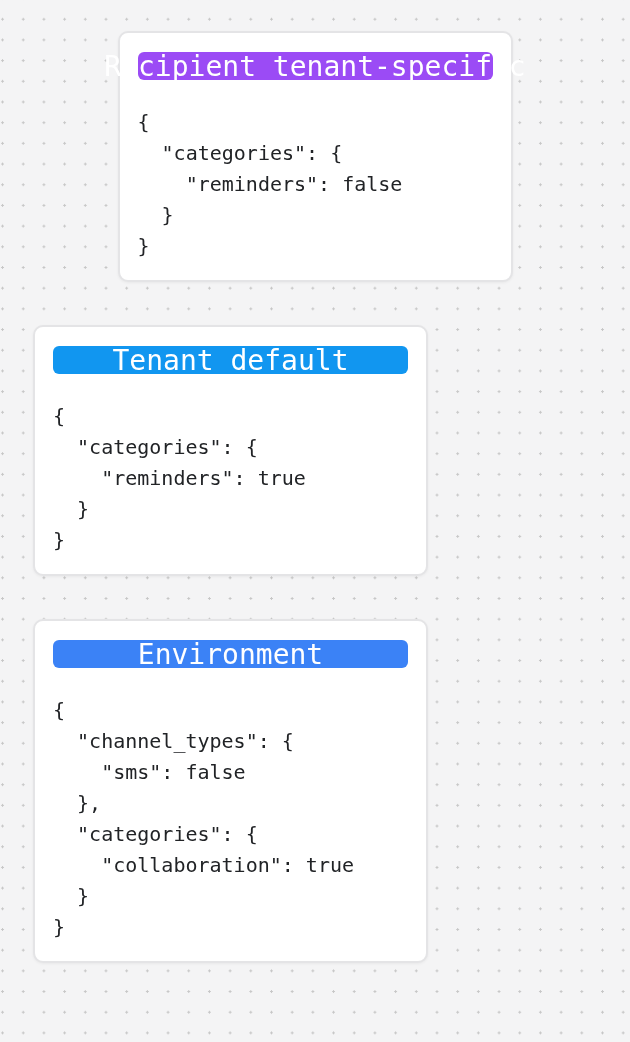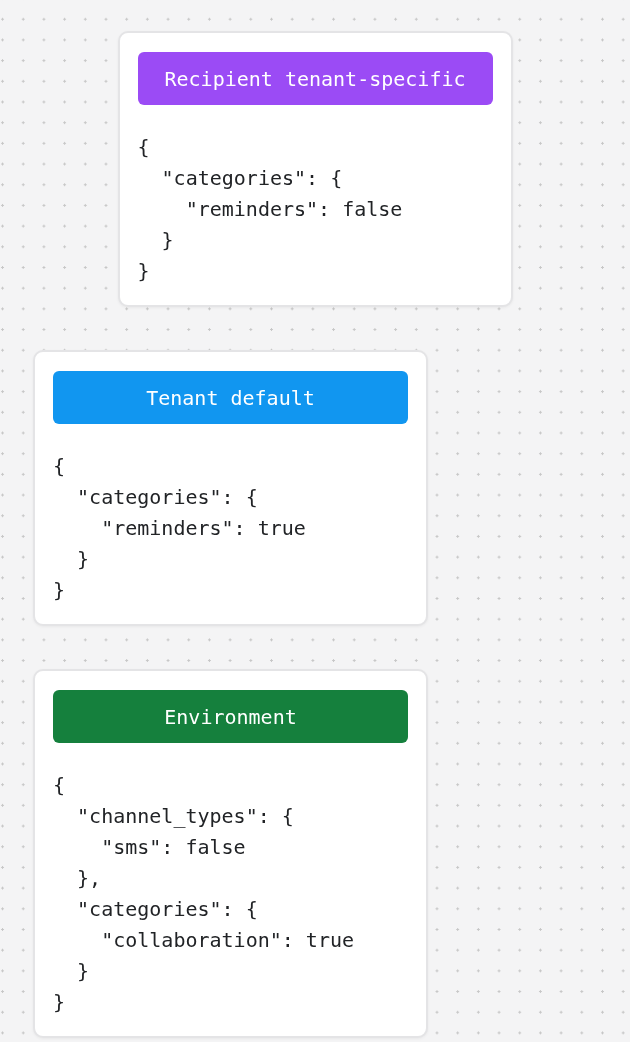--- a/index.html
+++ b/index.html
@@ -23,27 +23,27 @@
     width: 395px;
     margin: 0 auto;
     background: #ffffff;
     border: 2px solid #e4e4e6;
     border-radius: 10px;
     padding: 19px 18px 18px 18px;
     box-shadow: 0 1px 3px rgba(0,0,0,0.05);
   }
   .card + .card { margin-top: 43px; margin-left: 33px; }
   .badge {
-    height: 53px;
+    height: 28px;
     border-radius: 6px;
     display: flex;
     align-items: center;
     justify-content: center;
     color: #ffffff;
-    font-size: 20px;
+    font-size: 28px;
     letter-spacing: 0;
     margin-bottom: 27px;
     white-space: nowrap;
   }
   pre.code {
     margin: 0;
     font-family: inherit;
     font-size: 20px;
     line-height: 31px;
     color: #212326;
@@ -67,21 +67,21 @@
   <div class="card">
     <div class="badge" style="background: rgb(17, 150, 240);">Tenant default</div>
     <pre class="code">{
   "categories": {
     "reminders": true
   }
 }</pre>
   </div>
 
   <div class="card">
-    <div class="badge" style="background: #15803d;">Environment</div>
+    <div class="badge" style="background: #3b82f6;">Environment</div>
     <pre class="code">{
   "channel_types": {
     "sms": false
   },
   "categories": {
     "collaboration": true
   }
 }</pre>
   </div>
 

